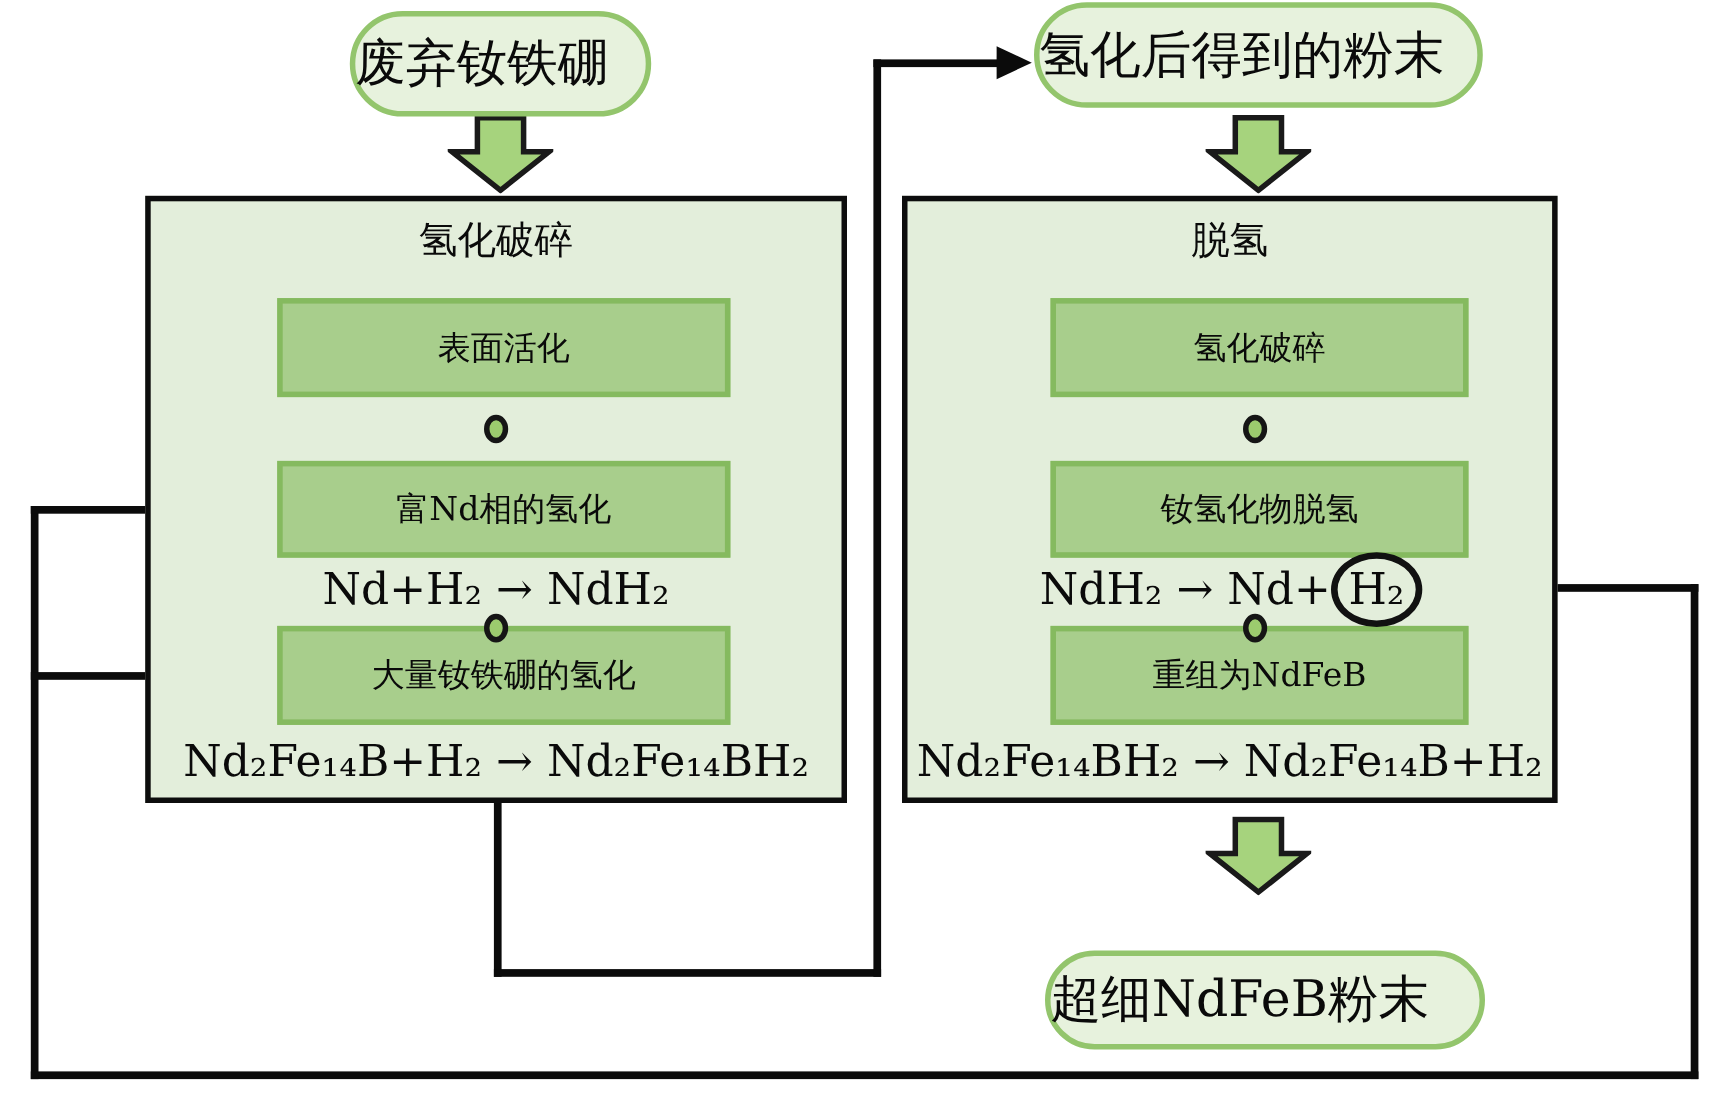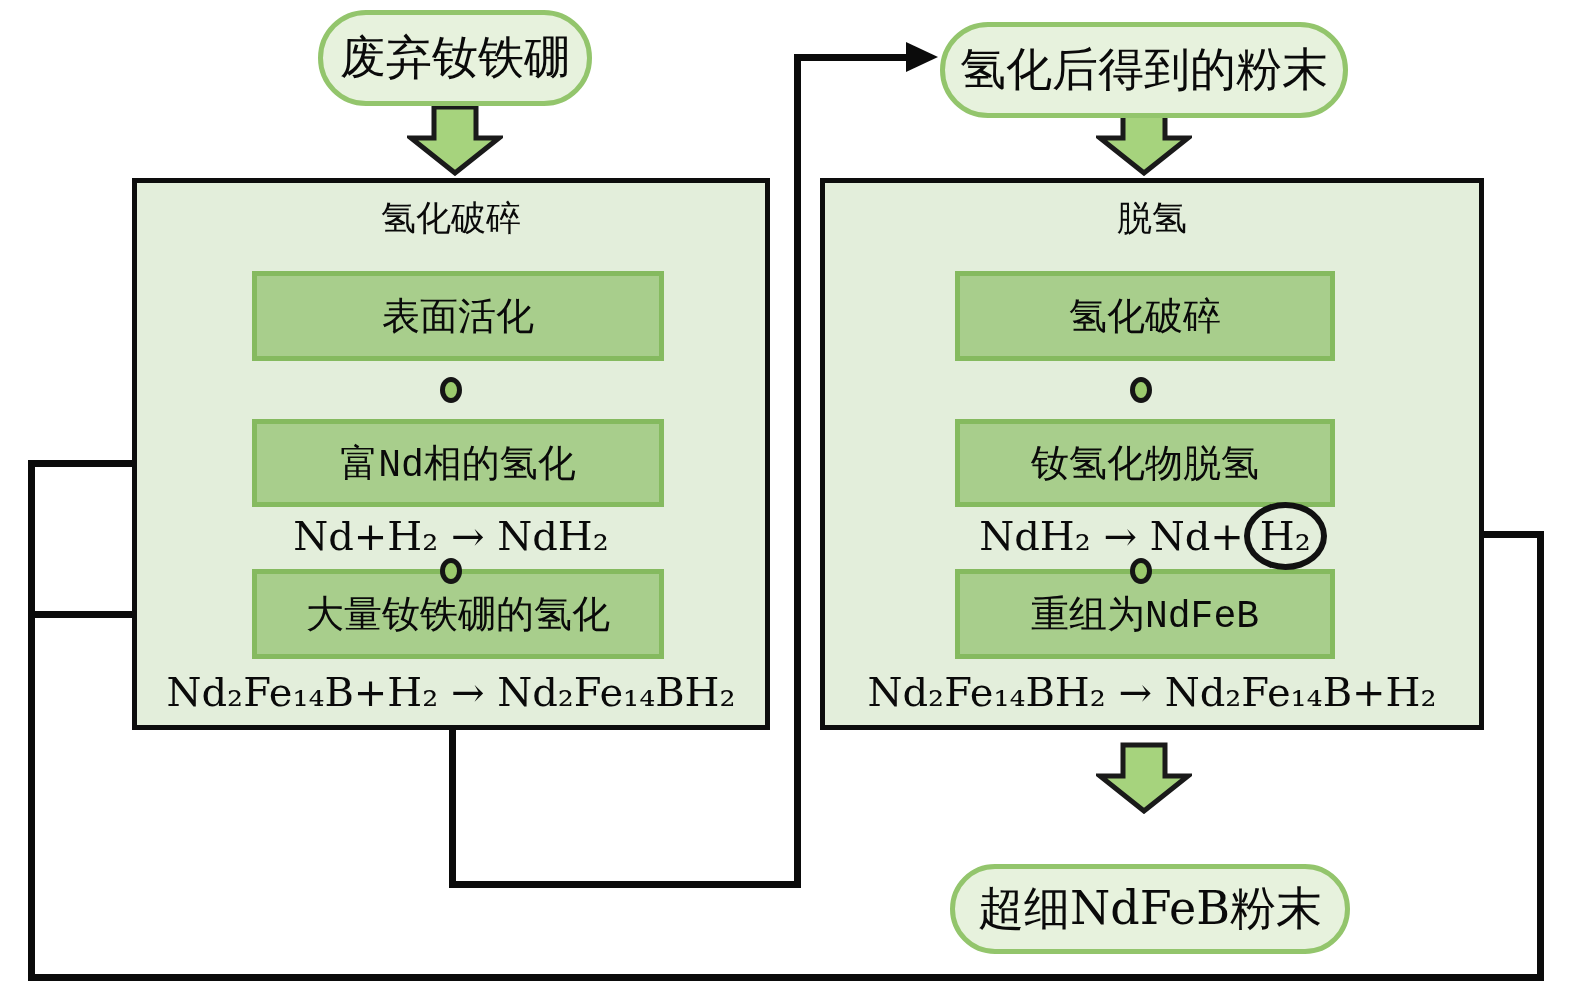--- a/index.html
+++ b/index.html
@@ -8,35 +8,35 @@
     --arrow-fill:#a6d37d; --arrow-stroke:#1a1a1a; --dot-fill:#9ccb6e; --dot-border:#151515;
     --line-color:#0b0b0b; --text-color:#0a0a0a;
   }
   html,body{margin:0;padding:0;background:var(--canvas-bg);}
   #canvas{
     position:relative;width:1575px;height:994px;background:var(--canvas-bg);
     font-family:"DejaVu Serif","Liberation Serif",serif;color:var(--text-color);
     overflow:hidden;
   }
   .pill{
-    position:absolute;display:flex;align-items:center;justify-content:center;
+    position:absolute;display:flex;align-items:center;justify-content:flex-start;
     background:var(--pill-bg);border:5px solid var(--pill-border);
     font-size:46px;white-space:nowrap;box-sizing:border-box;z-index:3;
   }
   .panel{
     position:absolute;background:var(--panel-bg);border:5px solid var(--panel-border);
     box-sizing:border-box;z-index:1;
   }
   .panel-title{
     position:absolute;left:0;right:0;top:12px;text-align:center;font-size:35px;
   }
   .step{
     position:absolute;display:flex;align-items:center;justify-content:center;
     background:var(--step-bg);border:5px solid var(--step-border);
-    font-size:38px;white-space:nowrap;box-sizing:border-box;z-index:1;font-family:Liberation Mono, monospace;
+    font-size:30px;white-space:nowrap;box-sizing:border-box;z-index:1;
   }
   .dot{
     position:absolute;width:12px;height:16px;border:5px solid var(--dot-border);
     border-radius:50%;background:var(--dot-fill);z-index:2;
   }
   .formula{
     position:absolute;left:0;right:0;display:flex;align-items:center;justify-content:center;
     font-size:40px;white-space:nowrap;z-index:2;
   }
   .circled{
@@ -82,29 +82,29 @@
 
     <div class="dot" style="left:303px;top:375px;"></div>
 
     <div class="step" style="left:115px;top:386px;width:412px;height:90px;">
       <span>大量钕铁硼的氢化</span>
     </div>
 
     <div class="formula" style="top:483px;height:52px;">Nd₂Fe₁₄B+H₂ → Nd₂Fe₁₄BH₂</div>
   </div>
 
-  <div class="pill" style="left:940px;top:22px;width:408px;height:96px;border-radius:48px;">
+  <div class="pill" style="left:940px;top:2px;width:408px;height:96px;border-radius:48px;">
     <span>氢化后得到的粉末</span>
   </div>
 
   <svg class="block-arrow" style="left:1096px;top:104px;" width="96" height="72" viewBox="0 0 96 72">
     <polygon points="27,3 69,3 69,34 92,34 48,69 4,34 27,34" style="fill:var(--arrow-fill);stroke:var(--arrow-stroke);stroke-width:5;stroke-linejoin:miter;"></polygon>
   </svg>
 
-  <div class="panel" style="left:820px;top:178px;width:664px;height:552px;">
+  <div class="panel" style="left:820px;top:178px;width:596px;height:552px;">
     <div class="panel-title">脱氢</div>
 
     <div class="step" style="left:130px;top:88px;width:380px;height:90px;">
       <span>氢化破碎</span>
     </div>
 
     <div class="dot" style="left:305px;top:194px;"></div>
 
     <div class="step" style="left:130px;top:236px;width:380px;height:88px;">
       <span>钕氢化物脱氢</span>

